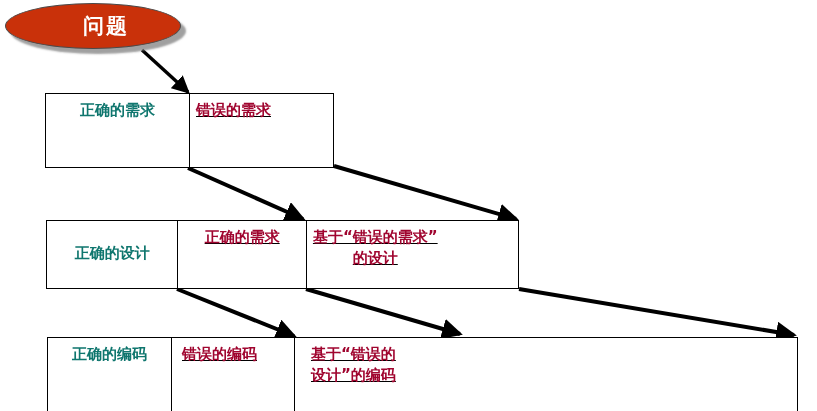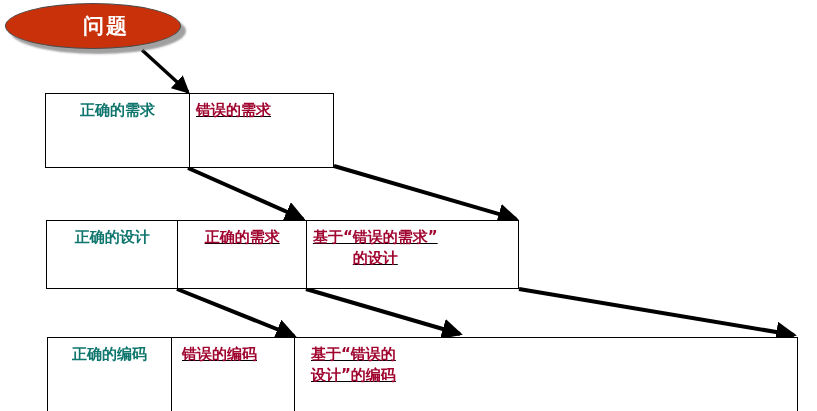--- a/index.html
+++ b/index.html
@@ -77,21 +77,21 @@
   .correct .cell-text { color: #0f766e; }
   .wrong   .cell-text { color: #A0052F; }
 
   
   #row-requirements { left: 45px; top: 93px; width: 289px; height: 75px; }
   #row-requirements .cell { width: 143px; height: 100%; }
   #row-requirements .cell:nth-child(1) { justify-content: center; }
 
   
   #row-design { left: 46px; top: 220px; width: 473px; height: 69px; }
-  #row-design .cell:nth-child(1) { width: 131px; justify-content: center; }
+  #row-design .cell:nth-child(1) { width: 131px; justify-content: center; margin-top: 16px; }
   #row-design .cell:nth-child(2) { width: 129px; justify-content: center; }
   #row-design .cell:nth-child(3) { width: 213px; justify-content: flex-start; }
   #row-design .cell:nth-child(3) .cell-text { text-align: center; }
 
   
   #row-coding { left: 47px; top: 337px; width: 751px; height: 82px; }
   #row-coding .cell:nth-child(1) { width: 123px; justify-content: center; }
   #row-coding .cell:nth-child(2) { width: 123px; justify-content: flex-start; padding-left: 10px; }
   #row-coding .cell:nth-child(3) { width: 169px; justify-content: flex-start; padding-left: 16px; }
   #row-coding .cell:nth-child(4) { width: 336px; justify-content: flex-start; padding-left: 30px; }

